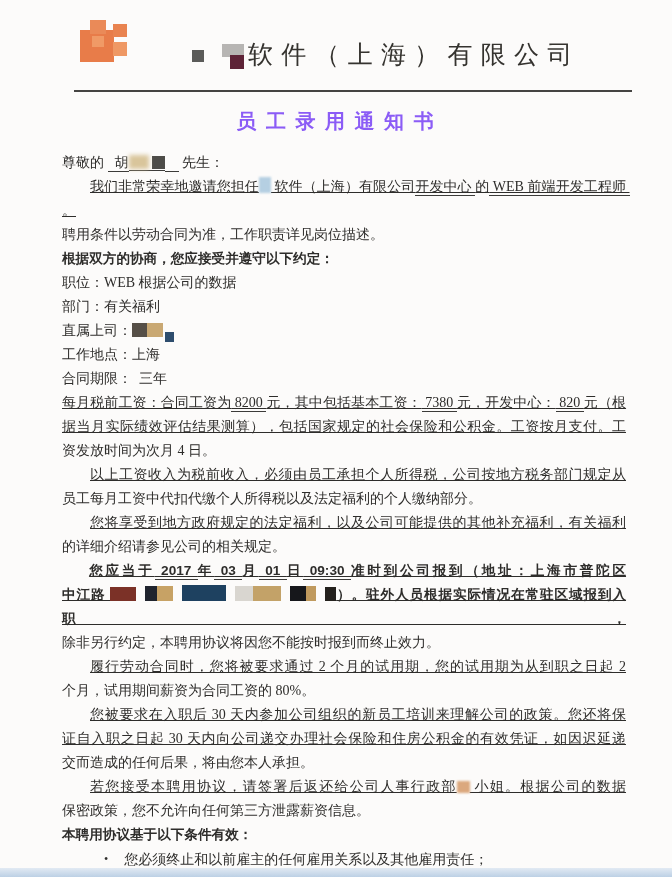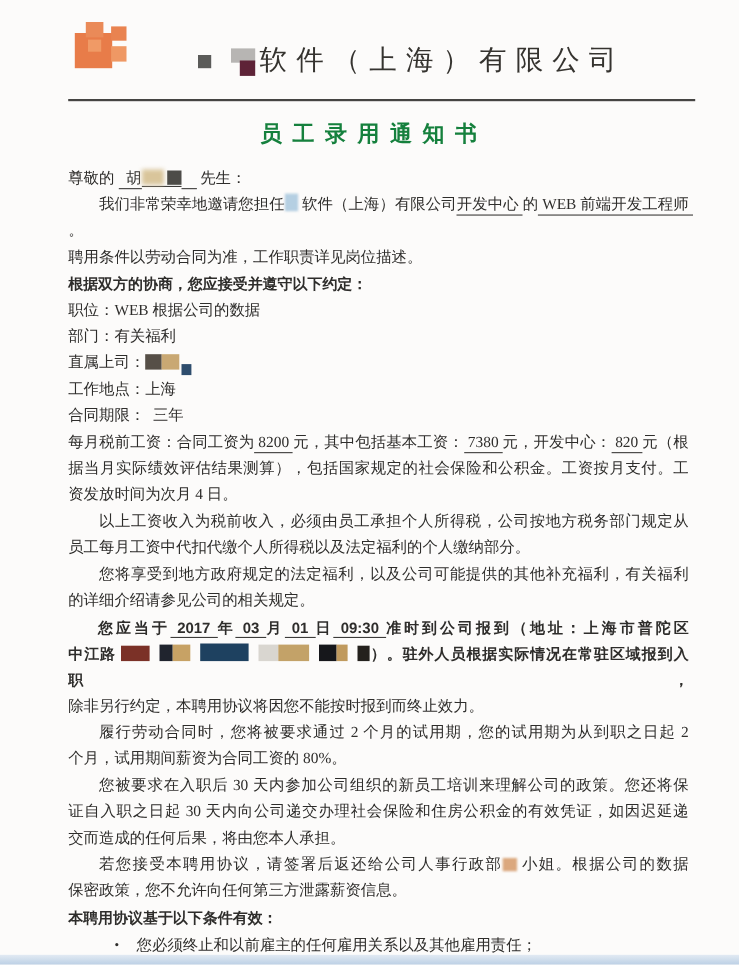--- a/index.html
+++ b/index.html
@@ -4,43 +4,43 @@
 <style>
   html,body{margin:0;padding:0;}
   body{
     width:672px;height:877px;overflow:hidden;position:relative;
     background:#fcfbfa;
     font-family:"Liberation Serif","DejaVu Serif",serif;
     color:#2e2d2b;
   }
   .page{position:absolute;inset:0;}
   
-  .header{position:relative;height:92px;}
+  .header{position:relative;height:92px;margin-left:12px;}
   .logo{position:absolute;left:68px;top:20px;width:50px;height:44px;}
   .logo span{position:absolute;display:block;}
   .hdr-mosaic{position:absolute;left:180px;top:42px;width:60px;height:34px;}
   .hdr-mosaic span{position:absolute;display:block;}
   .company-name{
     position:absolute;left:236px;top:38px;
     font-size:25px;letter-spacing:1px;color:#35332f;white-space:pre;
   }
   .hdr-rule{position:absolute;left:62px;right:40px;top:90px;border-top:2px solid #454442;}
   
   .doc-title{
     margin-top:16px;text-align:center;font-weight:bold;font-size:20px;
-    letter-spacing:2px;color:#15803d;white-space:pre;
+    letter-spacing:2px;color:#8b5cf6;white-space:pre;
     font-family:"Liberation Sans","DejaVu Sans",sans-serif;
   }
   
   .doc-body{margin:16px 46px 0 62px;}
   .ln{min-height:24px;line-height:24px;font-size:14px;}
   .ln span{white-space:pre-wrap;}
   .ind{text-indent:2em;}
   .bold{font-weight:bold;font-family:"Liberation Sans","DejaVu Sans",sans-serif;font-size:13.6px;}
-  .just{text-align:justify;text-align-last:justify;}
+  .just{text-align:justify;text-align-last:justify;text-decoration:underline;}
   .gap{}
   .u{border-bottom:1px solid #3c3b39;padding-bottom:1px;}
   .bullet{padding-left:42px;}
   .dot{display:inline-block;margin-right:16px;font-size:12px;vertical-align:1px;}
   .redact{display:inline-flex;align-items:flex-end;vertical-align:-2px;line-height:0;}
   .redact .blk{display:inline-block;}
   .redact.u{border-bottom:1px solid #3c3b39;padding-bottom:1px;}
   
   .band{position:absolute;left:0;right:0;bottom:0;height:9px;
     background:linear-gradient(to bottom,#e2eaf3,#bcd0e5);}

